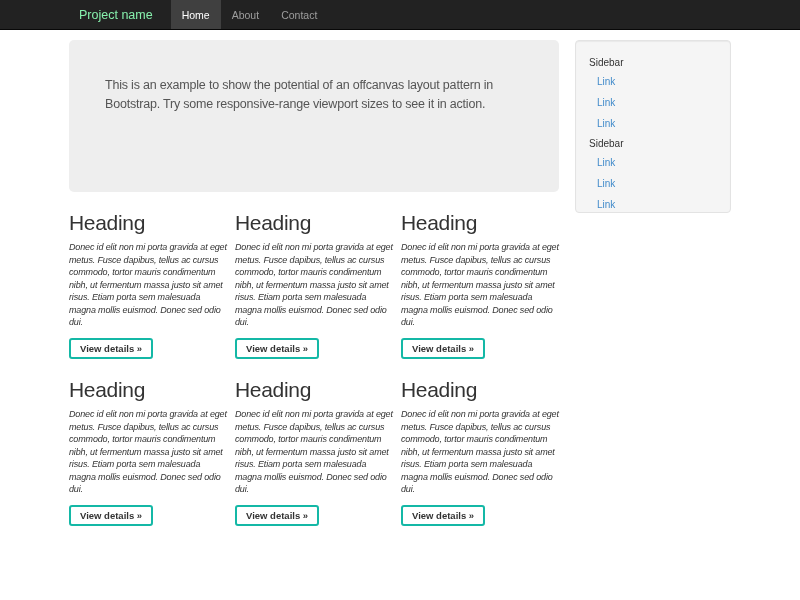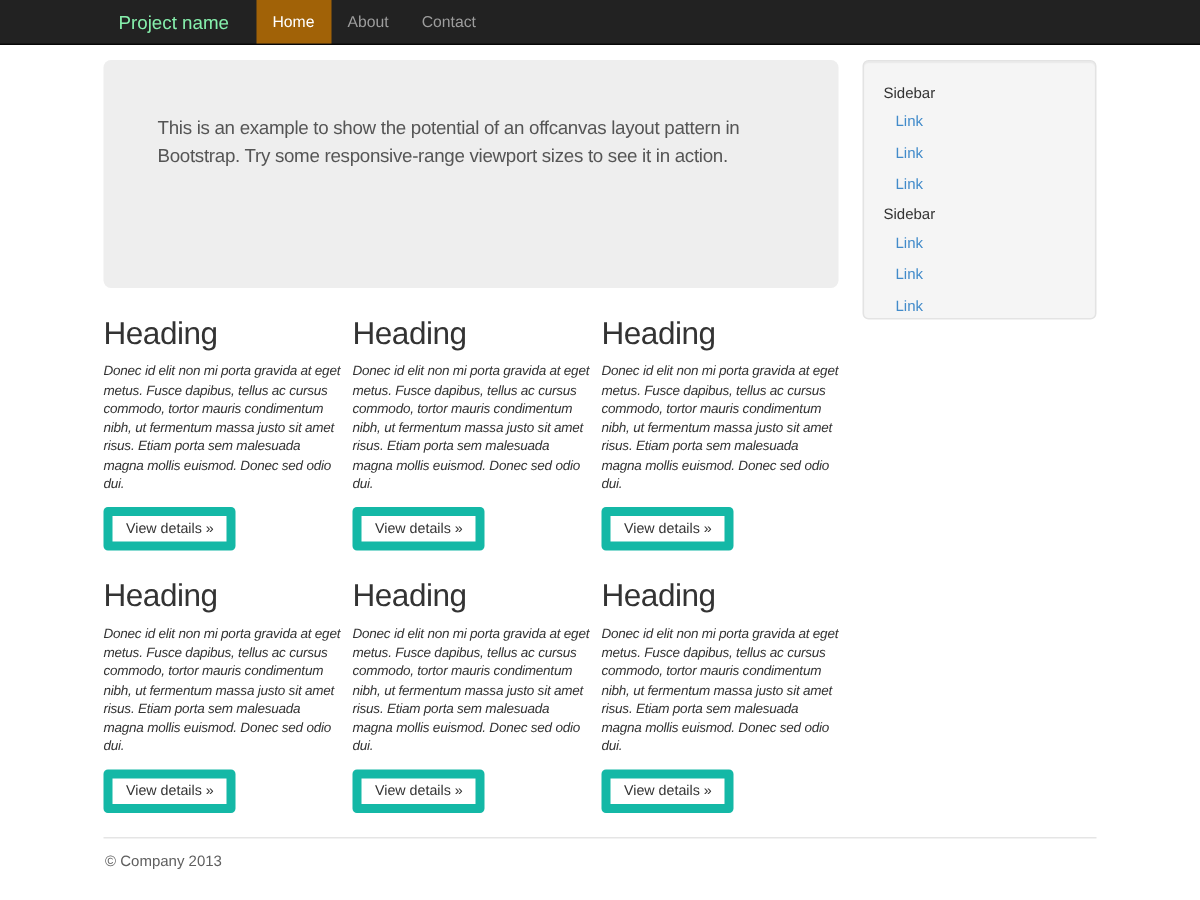--- a/index.html
+++ b/index.html
@@ -40,21 +40,21 @@
     padding: 0;
   }
   .nav-item {
     font-size: 10.5px;
     line-height: 30px;
     padding: 0 11px;
     color: #9d9d9d;
     cursor: pointer;
   }
   .nav-item.active {
-    background: #a16207;
+    background: #404040;
     color: #fff;
   }
 
   
   .container { width: 662px; margin: 0 auto; }
   .main-row { display: flex; gap: 16px; margin-top: 10px; }
   .main-col { width: 490px; }
   .sidebar-col { width: 156px; }
 
   
@@ -95,25 +95,25 @@
     margin: 0 0 9px 0;
     font-size: 9px;
     line-height: 12.5px;
     letter-spacing: -0.15px;
     color: #333;
     font-style: italic;
   }
   .btn-default {
     display: inline-block;
     background: #fff;
-    border: 6px solid #14b8a6;
+    border: 2px solid #14b8a6;
     border-radius: 3px;
     padding: 4px 9px;
     font-size: 9.5px;
-    font-weight: 400;
+    font-weight: 700;
     color: #333;
     font-family: inherit;
     cursor: pointer;
     line-height: 1;
   }
 
   
   .well {
     background: #f5f5f5;
     border: 1px solid #e3e3e3;
@@ -236,17 +236,13 @@
           <div class="sb-title">Sidebar</div>
           <a class="sb-link">Link</a>
           <a class="sb-link">Link</a>
         </div>
 
       </div>
     </div>
 
   </div>
 
-  <footer>
-    <hr>
-    <p class="copyright">© Company 2013</p>
-  </footer>
 </div>
 
 </body></html>

